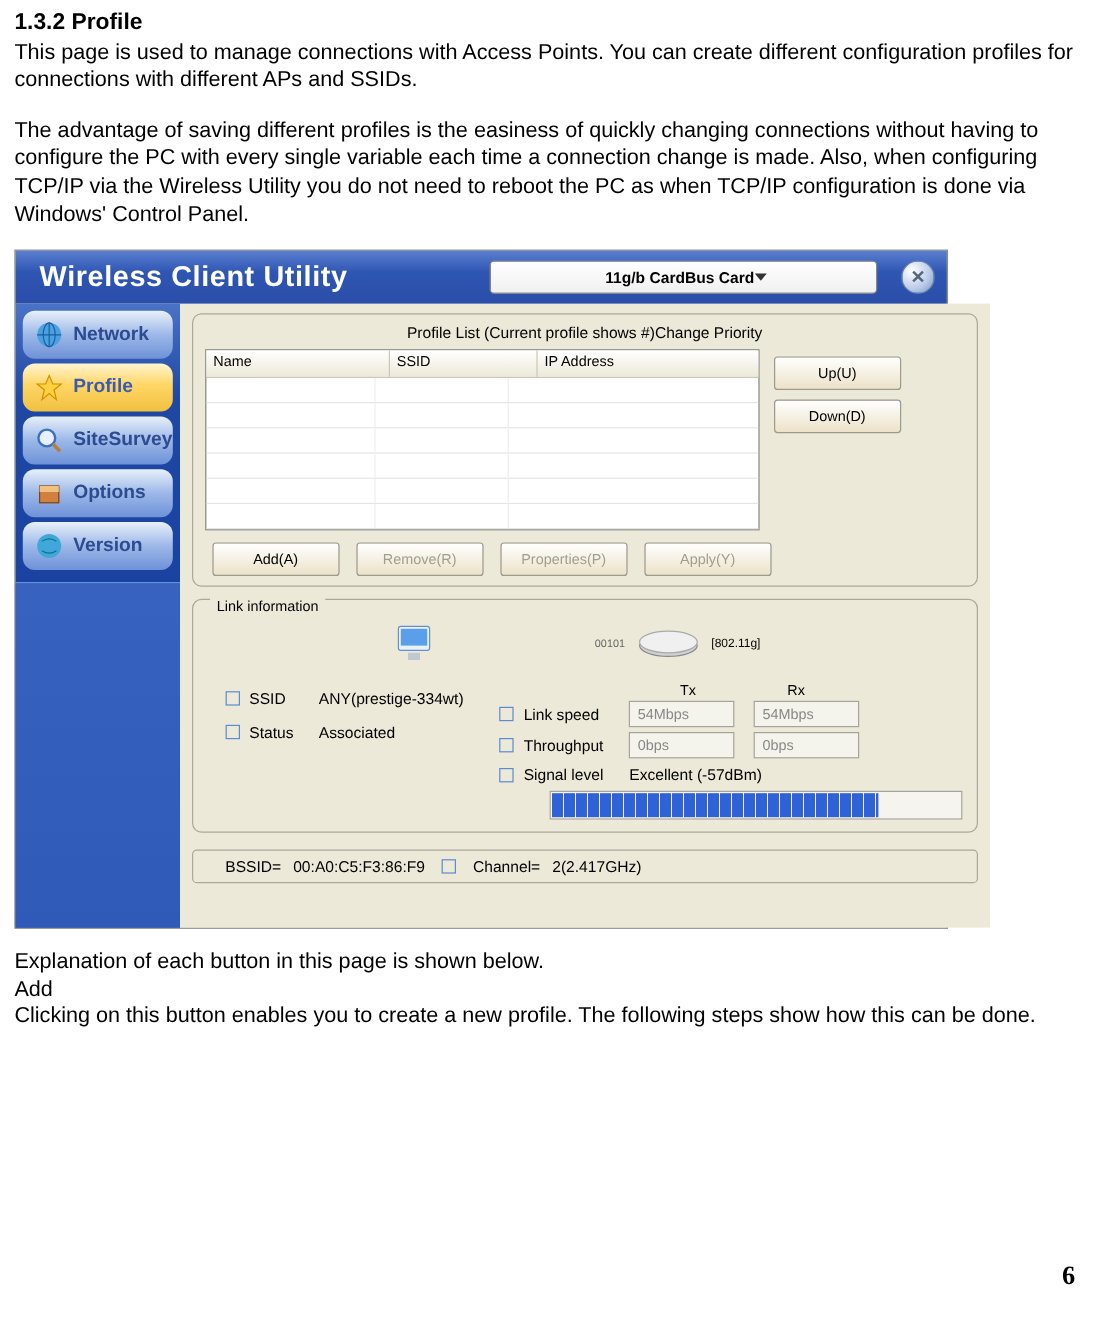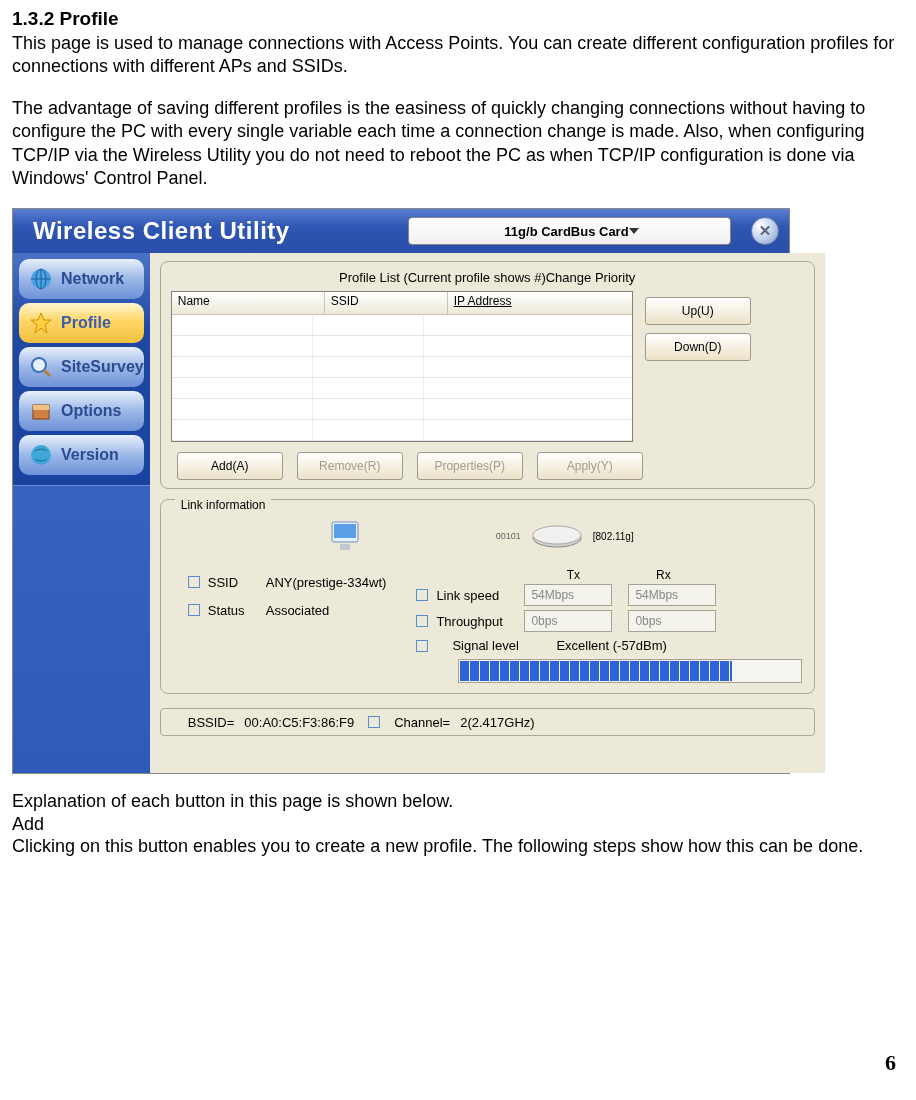--- a/index.html
+++ b/index.html
@@ -175,21 +175,21 @@
     border-bottom: 1px solid #cac7b8;
     height: 22px;
   }
   .grid-header .cell {
     border-right: 1px solid #cac7b8;
     padding: 2px 6px;
     font-size: 12px;
   }
   .col-name { width: 140px; }
   .col-ssid { width: 110px; }
-  .col-ip   { flex: 1; border-right: none !important; text-decoration: underline; }
+  .col-ip   { flex: 1; border-right: none !important; }
   .grid-row {
     display: flex;
     height: 20px;
     border-bottom: 1px solid #e5e5e5;
   }
   .grid-row .cell { border-right: 1px solid #eee; }
   .priority-col {
     display: flex;
     flex-direction: column;
     gap: 8px;
@@ -253,21 +253,21 @@
   .ro-field {
     width: 80px; height: 20px;
     border: 1px solid #a5a299;
     background: #f4f3ec;
     color: #888;
     font-size: 12px;
     padding-left: 6px;
     display: flex; align-items: center;
     margin-right: 8px;
   }
-  .signal-row { display: flex; align-items: center; gap: 24px; font-size: 13px; margin-top: 4px; }
+  .signal-row { display: flex; align-items: center; gap: 8px; font-size: 13px; margin-top: 4px; }
   .progress {
     width: 340px;
     height: 20px;
     border: 1px solid #a5a299;
     background: #f6f4ee;
     margin-top: 6px;
     margin-left: 270px;
     display: flex;
     align-items: center;
     padding: 1px;

